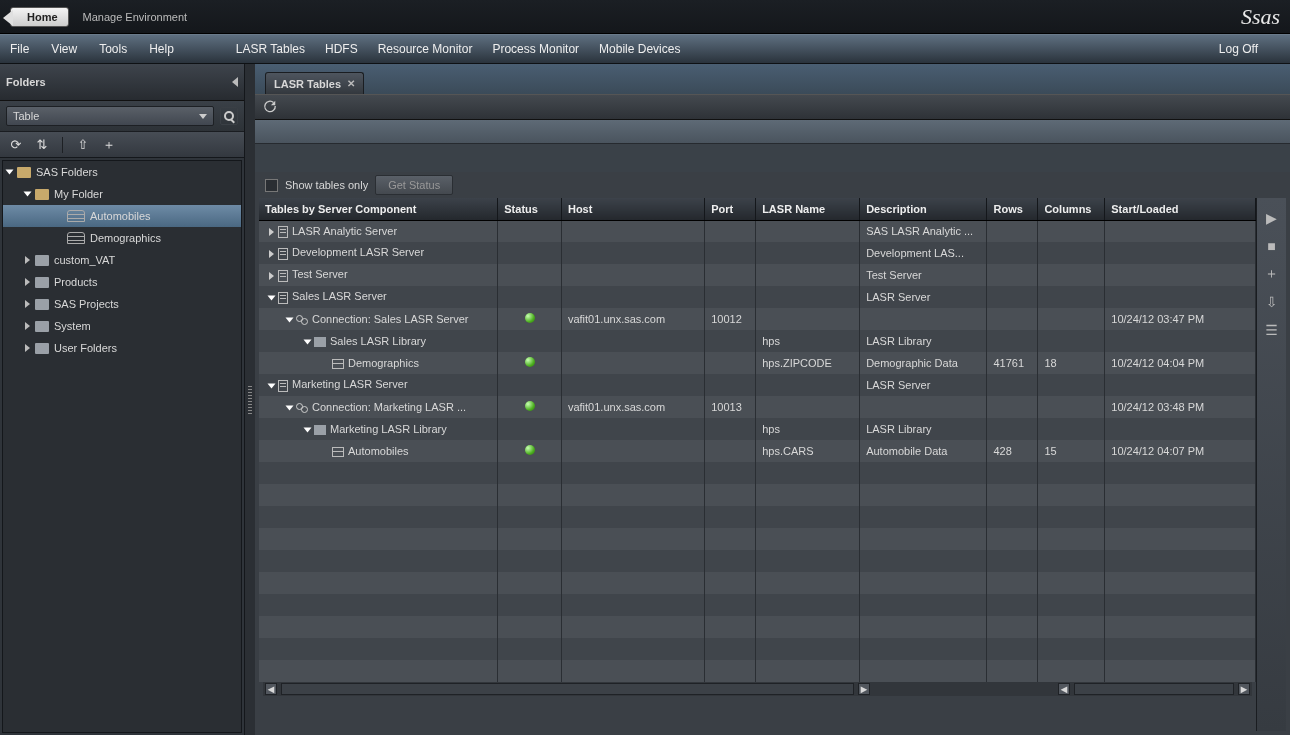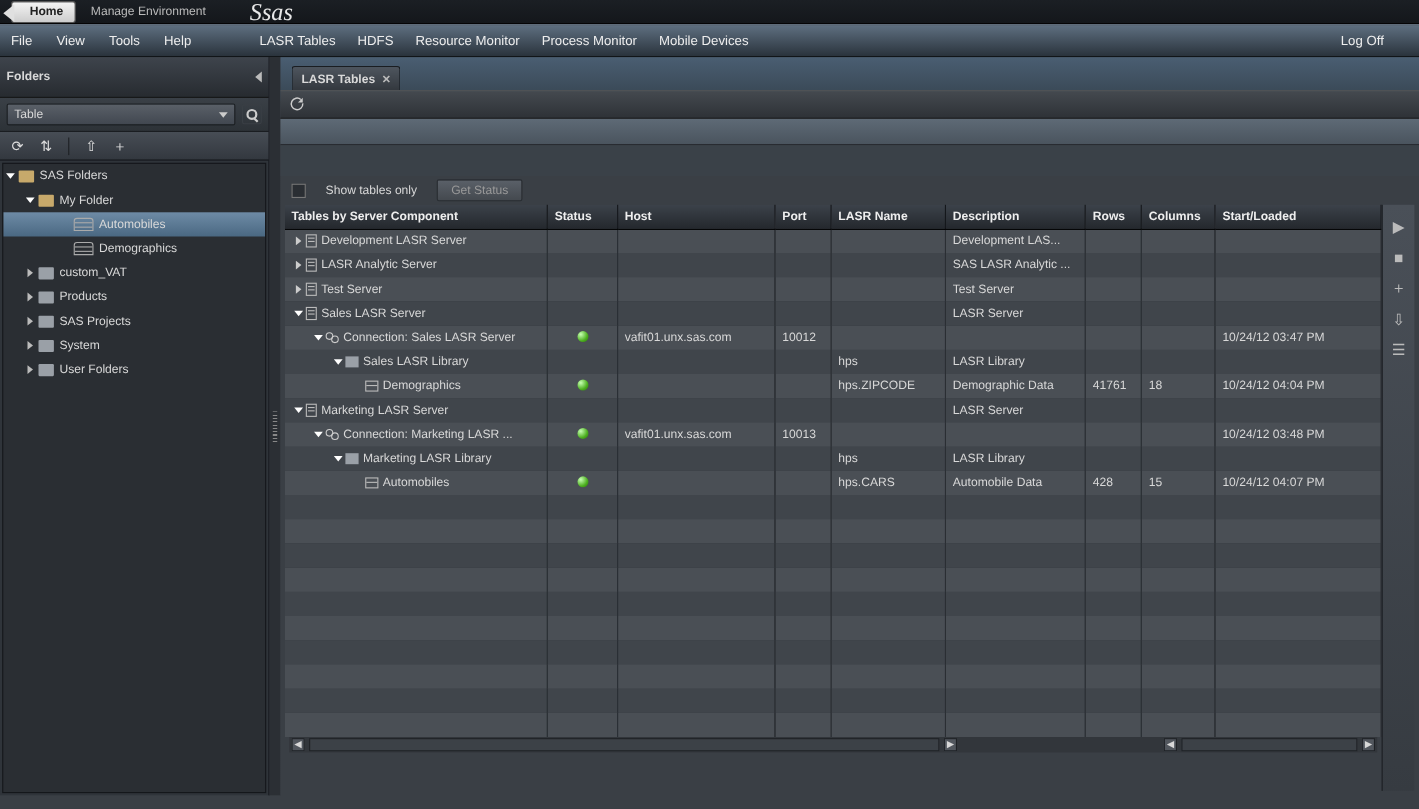--- a/index.html
+++ b/index.html
@@ -1,20 +1,20 @@
 <!DOCTYPE html>
 <html><head>
 <meta charset="utf-8">
 <style>
 * { margin: 0; padding: 0; box-sizing: border-box; font-family: Arial, Helvetica, sans-serif; font-size: 11px; color: #d8d8d8; }
 html, body { width: 1290px; height: 735px; background: #3a3f45; overflow: hidden; }
 .row { display: flex; align-items: center; }
 
 
-.topbar { height: 22px; background: linear-gradient(#1b1f24,#14171b); display: flex; align-items: center; padding: 0 10px; justify-content: flex-start; border-bottom: 1px solid #000; }
+.topbar { height: 34px; background: linear-gradient(#1b1f24,#14171b); display: flex; align-items: center; padding: 0 10px; justify-content: space-between; border-bottom: 1px solid #000; }
 .home-btn { background: linear-gradient(#f4f4f4,#cdcdcd); color: #222; font-weight: bold; padding: 3px 10px 3px 16px; border-radius: 3px; position: relative; border: 1px solid #555; }
 .home-btn::before { content: ""; position: absolute; left: -8px; top: 2px; width: 0; height: 0; border-top: 8px solid transparent; border-bottom: 8px solid transparent; border-right: 10px solid #e0e0e0; }
 .app-title { margin-left: 14px; color: #bbb; }
 .sas-logo { font-family: Georgia, serif; font-size: 22px; color: #e8e8e8; font-style: italic; margin-left: 40px; }
 
 
 .menubar { height: 30px; background: linear-gradient(#5e6f80,#2a333c); display: flex; align-items: center; padding: 0 10px; border-top: 1px solid #6a7a8a; border-bottom: 1px solid #0e1114; }
 .menubar .mi { margin-right: 22px; color: #eee; cursor: pointer; font-size: 12px; }
 .menubar .spacer { flex: 1; }
 .menubar .mi2 { margin-right: 20px; color: #eee; cursor: pointer; font-size: 12px; }
@@ -59,21 +59,21 @@
 .tab .x { color: #bbb; cursor: pointer; font-size: 10px; }
 
 .subbar { height: 26px; background: linear-gradient(#44494f,#2e3237); border-top: 1px solid #555; border-bottom: 1px solid #111; display: flex; align-items: center; padding: 0 8px; }
 .refresh-ico svg { width: 14px; height: 14px; }
 
 
 .strip { height: 24px; background: linear-gradient(#5e6a76,#4a545e); border-bottom: 1px solid #262a2f; }
 
 .spacerV { height: 28px; background: #3a4148; }
 
-.ctl-row { height: 26px; display: flex; align-items: center; gap: 18px; padding: 0 10px; }
+.ctl-row { height: 26px; display: flex; align-items: center; gap: 7px; padding: 0 10px; }
 .chk { width: 13px; height: 13px; border: 1px solid #777; background: #2a2e33; }
 .btn-dis { background: linear-gradient(#5a6068,#44494f); border: 1px solid #2a2e33; color: #999; padding: 3px 12px; border-radius: 2px; }
 
 
 .tbl-wrap { flex: 1; display: flex; overflow: hidden; margin: 0 4px 4px 4px; }
 table { border-collapse: collapse; width: 100%; table-layout: fixed; }
 thead th { background: linear-gradient(#3c424a,#24282d); height: 22px; text-align: left; padding: 0 6px; font-weight: bold; color: #eee; border-right: 1px solid #14171b; border-bottom: 1px solid #000; font-size: 11px; white-space: nowrap; overflow: hidden; }
 tbody td { height: 22px; padding: 0 6px; border-right: 1px solid #2a2e33; white-space: nowrap; overflow: hidden; text-overflow: ellipsis; color: #d8d8d8; }
 tbody tr:nth-child(odd) td { background: #4a4f55; }
 tbody tr:nth-child(even) td { background: #40454b; }
@@ -246,37 +246,37 @@
                 <th>Port</th>
                 <th>LASR Name</th>
                 <th>Description</th>
                 <th>Rows</th>
                 <th>Columns</th>
                 <th>Start/Loaded</th>
               </tr>
             </thead>
           <tbody id="tb">
               <tr>
+                <td><span style="padding-left:4px"><span class="tri "></span><span class="srv-ico"></span>LASR Analytic Server</span></td>
+                <td class="c"></td>
+                <td></td>
+                <td></td>
+                <td></td>
+                <td>SAS LASR Analytic ...</td>
+                <td></td>
+                <td></td>
+                <td></td>
+              </tr>
+              <tr>
                 <td><span style="padding-left:4px"><span class="tri "></span><span class="srv-ico"></span>Development LASR Server</span></td>
                 <td class="c"></td>
                 <td></td>
                 <td></td>
                 <td></td>
                 <td>Development LAS...</td>
-                <td></td>
-                <td></td>
-                <td></td>
-              </tr>
-              <tr>
-                <td><span style="padding-left:4px"><span class="tri "></span><span class="srv-ico"></span>LASR Analytic Server</span></td>
-                <td class="c"></td>
-                <td></td>
-                <td></td>
-                <td></td>
-                <td>SAS LASR Analytic ...</td>
                 <td></td>
                 <td></td>
                 <td></td>
               </tr>
               <tr>
                 <td><span style="padding-left:4px"><span class="tri "></span><span class="srv-ico"></span>Test Server</span></td>
                 <td class="c"></td>
                 <td></td>
                 <td></td>
                 <td></td>

